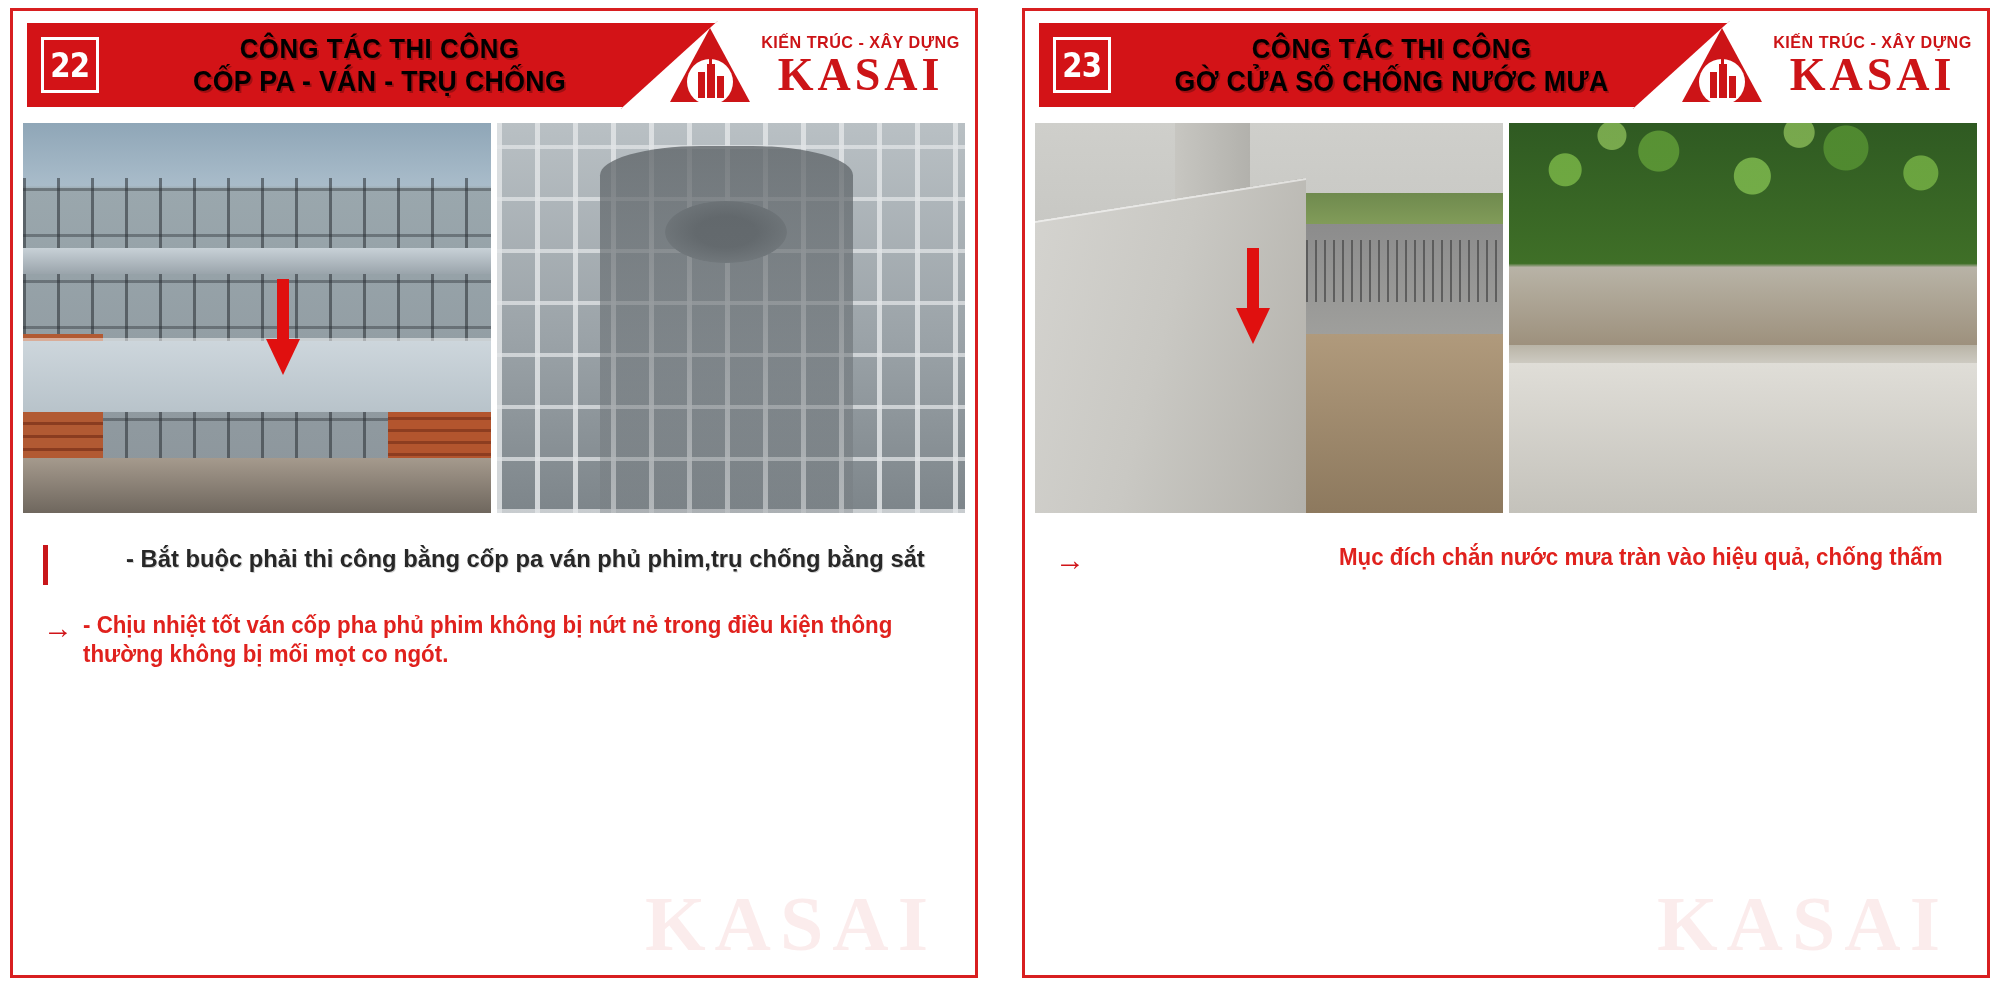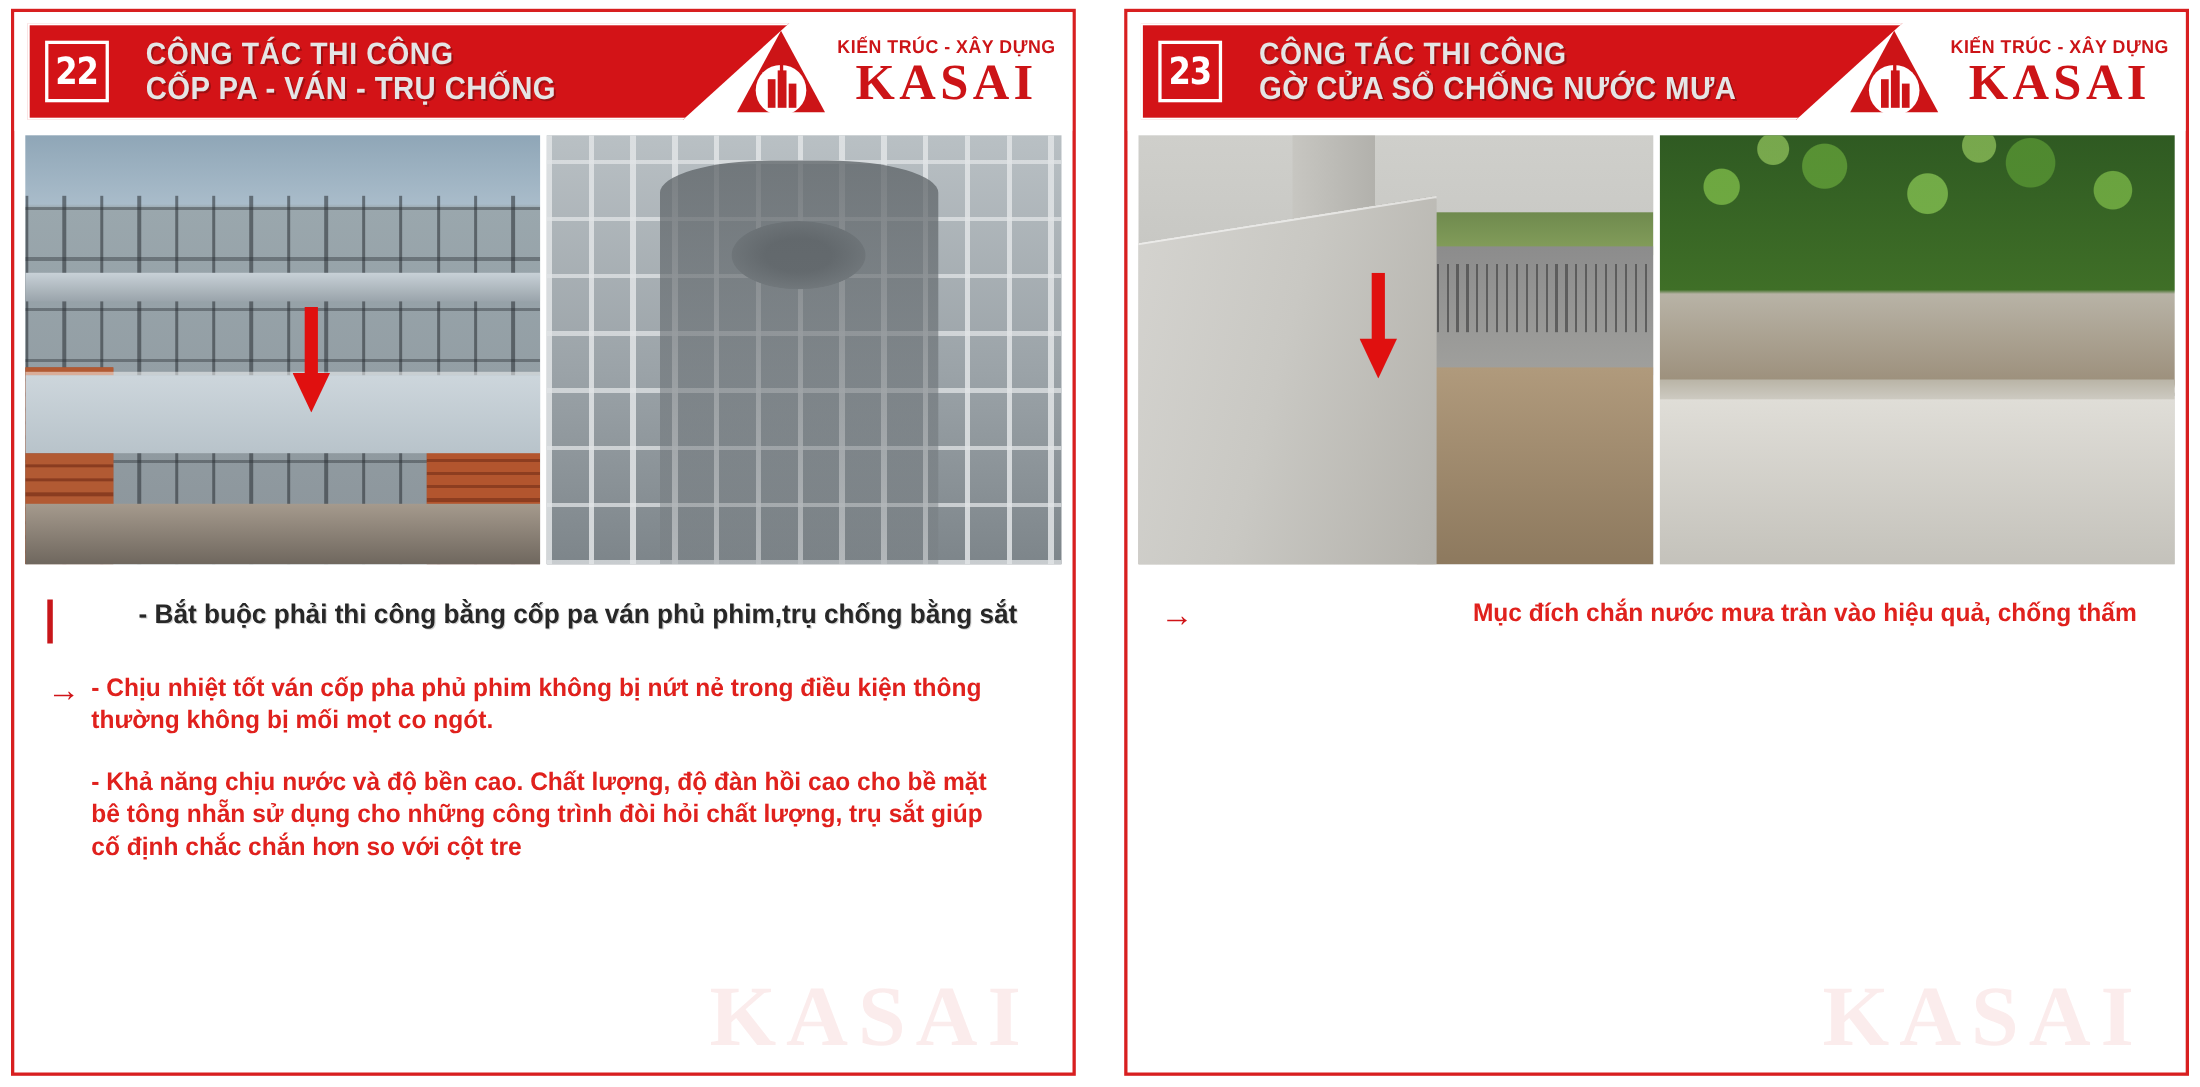--- a/index.html
+++ b/index.html
@@ -73,22 +73,23 @@
     font-size: 34px;
     font-weight: 700;
     font-family: "DejaVu Sans", sans-serif;
     transform: scaleX(0.86);
     letter-spacing: -1px;
     line-height: 1;
   }
 
   .header-titles {
     flex: 1 1 auto;
+    text-align: center;
     padding-right: 10%;
-    color: #e5e5e5;
+    color: #000000;
     line-height: 1.04;
   }
   .title-line1 {
     font-size: 28px;
     font-weight: 700;
     letter-spacing: 0.6px;
     transform: scaleX(0.92);
     text-shadow: 2px 2px 0 rgba(0,0,0,0.25);
     white-space: nowrap;
   }
@@ -407,23 +408,20 @@
       <div class="note-row">
         <div class="note-bar"></div>
         <div class="note-dark">- Bắt buộc phải thi công bằng cốp pa ván phủ phim,trụ chống bằng sắt</div>
       </div>
 
       <div class="note-row">
         <div class="note-arrow">→</div>
         <div class="note-red">- Chịu nhiệt tốt ván cốp pha phủ phim không bị nứt nẻ trong điều kiện thông thường không bị mối mọt co ngót.</div>
       </div>
 
-      <div class="note-row">
-        <div class="note-red indent">- Khả năng chịu nước và độ bền cao. Chất lượng, độ đàn hồi cao cho bề mặt bê tông nhẵn sử dụng cho những công trình đòi hỏi chất lượng, trụ sắt giúp cố định chắc chắn hơn so với cột tre</div>
-      </div>
 
       <div class="watermark">KASAI</div>
     </div>
   </section>
 
   <section class="panel">
 
     <div class="header">
       <div class="header-red">
         <div class="num-box">

